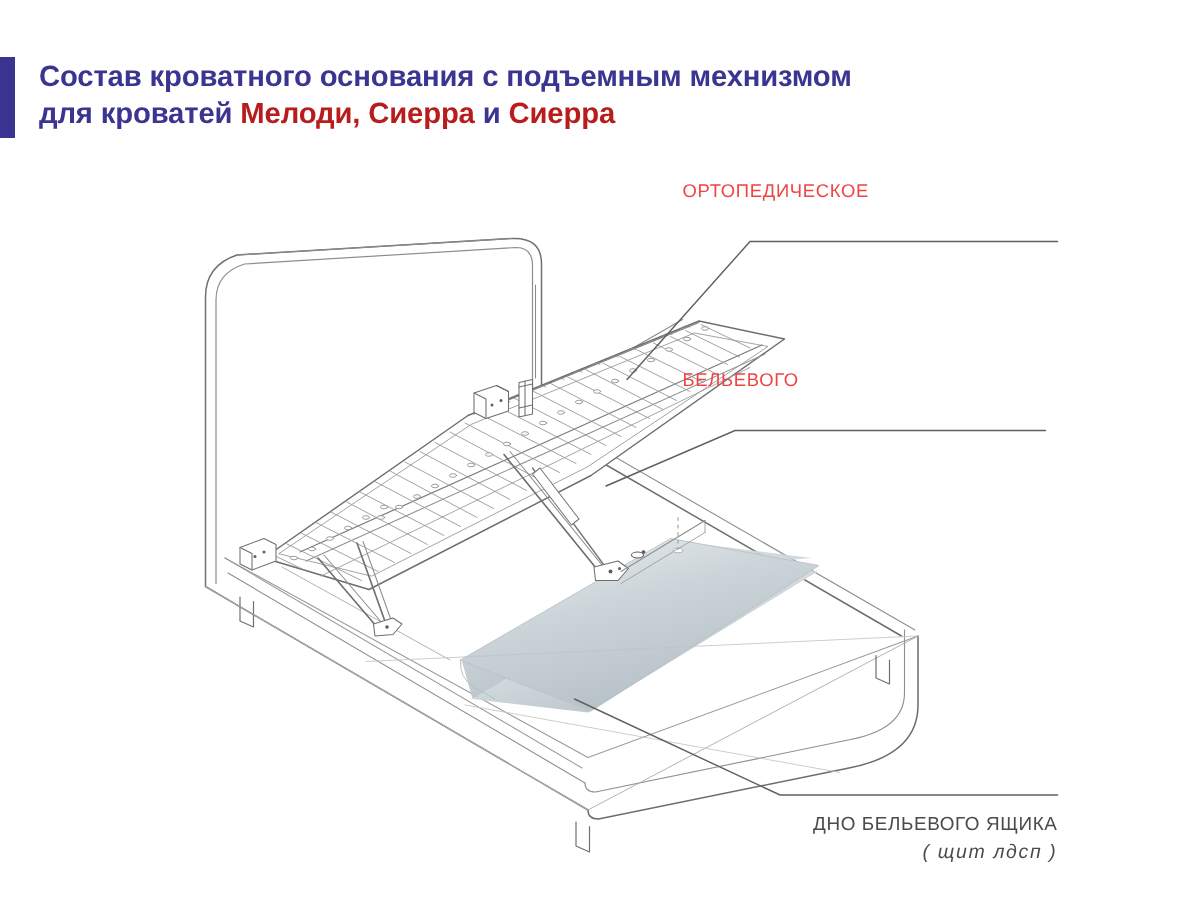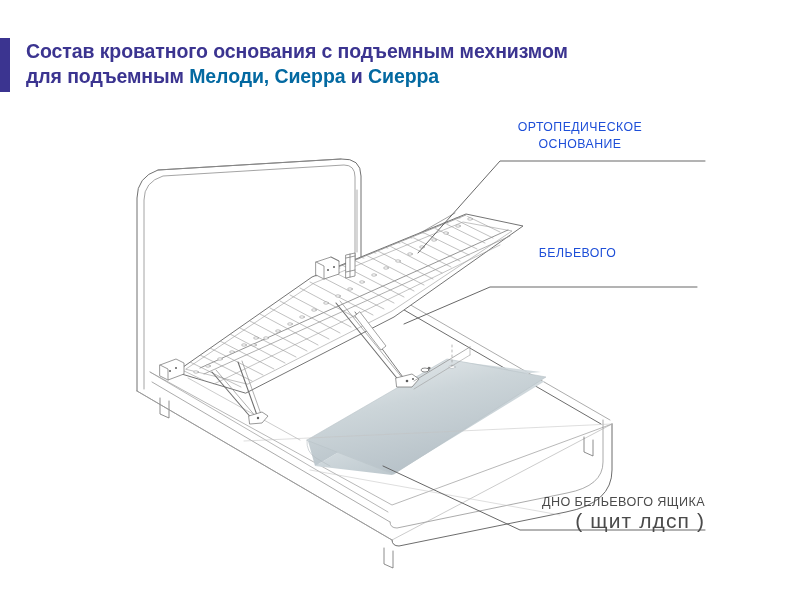--- a/index.html
+++ b/index.html
@@ -42,71 +42,71 @@
   }
   .title-text {
     font-size: 19.5px;
     line-height: 25px;
     color: #3b3490;
     font-weight: 600;
     letter-spacing: -0.1px;
     padding-top: 1px;
   }
   .title-line { display: block; white-space: nowrap; }
-  .brand-red { color: #0369a1; }
+  .brand-red { color: #b91c1c; }
   .conj { color: #3b3490; }
 
   
   .callout {
     position: absolute;
-    color: #1d4ed8;
+    color: #ef4444;
     font-size: 12.3px;
     line-height: 16.5px;
     letter-spacing: 0.45px;
-    text-align: center;
+    text-align: left;
     white-space: nowrap;
   }
   .callout .ln { display: block; }
 
   #callout-ortho { left: 455px; top: 119px; width: 250px; }
   #callout-lift  { left: 455px; top: 245px; width: 245px; }
 
   #callout-bottom {
     position: absolute;
     left: 400px;
     top: 494px;
     width: 305px;
     color: #4b4b4b;
     font-size: 12.6px;
     line-height: 17px;
     letter-spacing: 0.45px;
     text-align: right;
     white-space: nowrap;
   }
-  #callout-bottom .ln1 { display:block; font-size: 12.6px; letter-spacing:0.4px;}
-  #callout-bottom .ln2 { display:block; font-size: 21px; letter-spacing: 1.1px; margin-top: 1px;}
+  #callout-bottom .ln1 { display:block; font-size: 12.6px; letter-spacing:0.4px;margin-top:47px;}
+  #callout-bottom .ln2 { display:block; font-size: 13px; letter-spacing: 1.1px; margin-top: 1px; font-style: italic;}
 
   
   #artwork {
     position: absolute;
     left: 0; top: 0;
     width: 800px; height: 600px;
     pointer-events: none;
   }
 </style>
 </head>
 <body>
 
 <div id="page">
 
   <div class="title-block">
     <div class="title-accent-bar"></div>
     <div class="title-text">
       <span class="title-line">Состав кроватного основания с подъемным мехнизмом</span>
-      <span class="title-line"><span>для подъемным </span><span class="brand-red">Мелоди, Сиерра</span><span class="conj"> и </span><span class="brand-red">Сиерра</span></span>
+      <span class="title-line"><span>для кроватей </span><span class="brand-red">Мелоди, Сиерра</span><span class="conj"> и </span><span class="brand-red">Сиерра</span></span>
     </div>
   </div>
 
   <svg id="artwork" viewBox="0 0 800 600" width="800" height="600" xmlns="http://www.w3.org/2000/svg">
     <defs>
       <linearGradient id="panelGrad" x1="0" y1="0" x2="0.55" y2="1">
         <stop offset="0%" stop-color="#eef1f3"></stop>
         <stop offset="45%" stop-color="#ccd5d9"></stop>
         <stop offset="100%" stop-color="#b4bfc6"></stop>
       </linearGradient>
@@ -333,21 +333,20 @@
       <path d="M418 253 L500 161 L705 161"></path>
 
       <path d="M404 324 L490 287 L697 287"></path>
 
       <path d="M383 466 L520 530 L705 530"></path>
     </g>
   </svg>
 
   <div class="callout" id="callout-ortho">
     <span class="ln">ОРТОПЕДИЧЕСКОЕ</span>
-    <span class="ln">ОСНОВАНИЕ</span>
   </div>
 
   <div class="callout" id="callout-lift">
     <span class="ln">БЕЛЬЕВОГО</span>
   </div>
 
   <div id="callout-bottom">
     <span class="ln1">ДНО БЕЛЬЕВОГО ЯЩИКА</span>
     <span class="ln2">( щит  лдсп )</span>
   </div>

